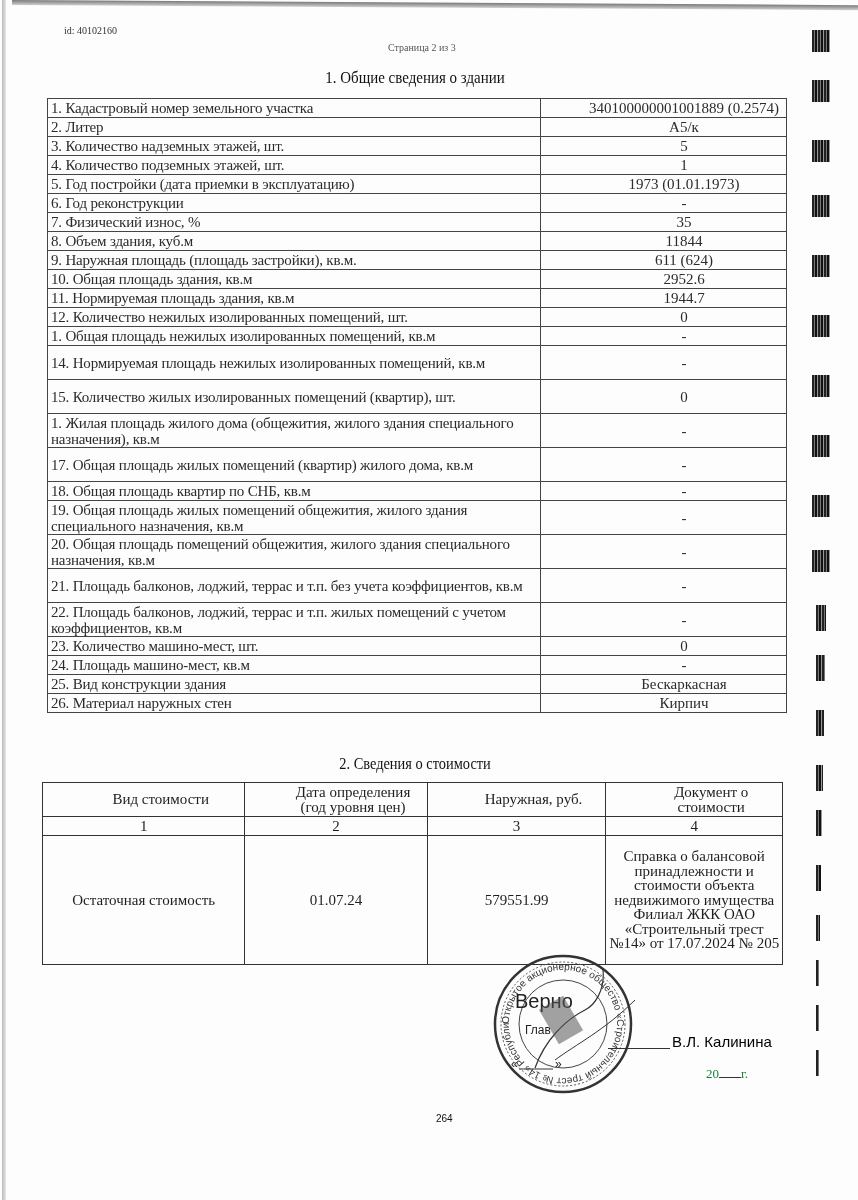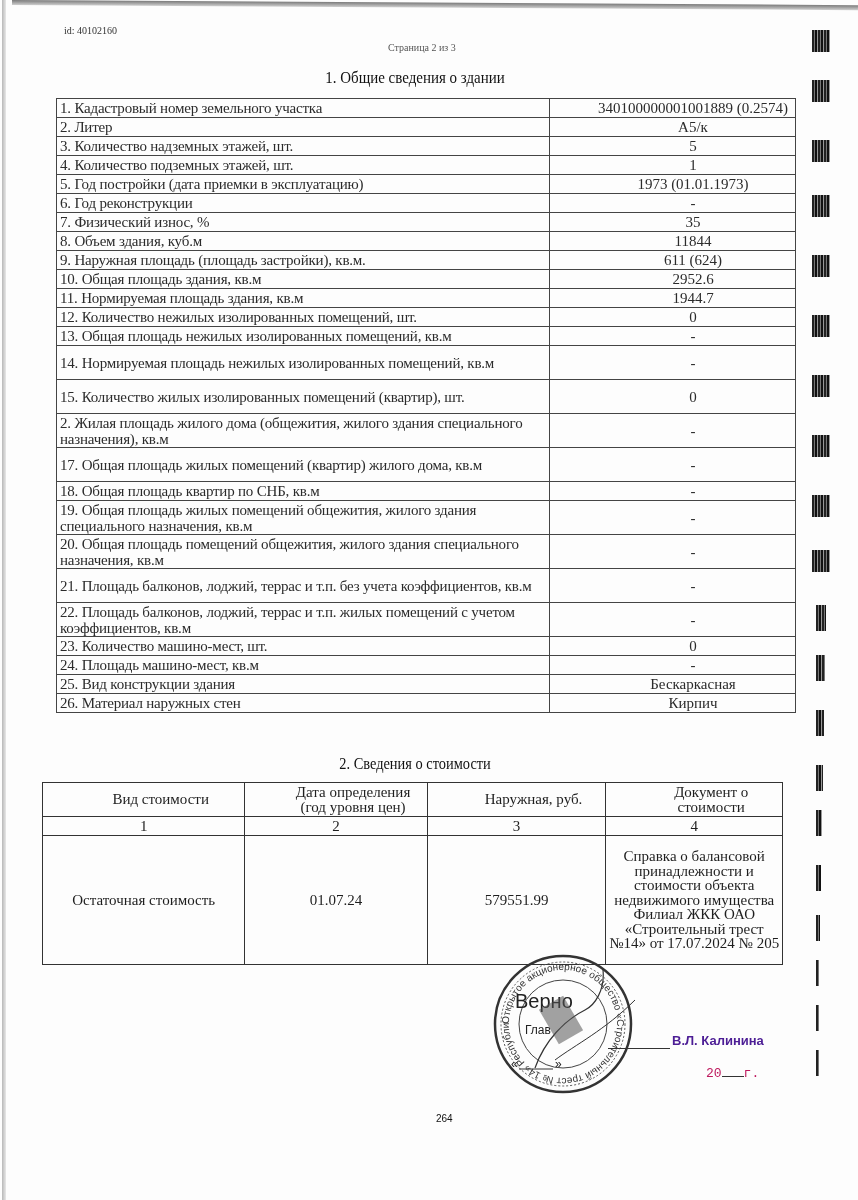--- a/index.html
+++ b/index.html
@@ -23,21 +23,21 @@
   }
   .header-page {
     position: absolute; left: 388px; top: 42px; font-size: 10px; color: #555;
   }
   .h1 {
     position: absolute; left: 0; width: 830px; top: 68px; text-align: center;
     font-size: 17px; transform: scaleX(0.88); transform-origin: 415px 0;
     color: #111;
   }
   table.general {
-    position: absolute; left: 56px; top: 98px; width: 740px;
+    position: absolute; left: 47px; top: 98px; width: 740px;
     border-collapse: collapse; font-size: 15px;
   }
   table.general td {
     border: 1px solid #444; padding: 0 3px; line-height: 16px;
     color: #2b2b2b;
   }
   table.general td.lbl { width: 486px; letter-spacing: -0.2px; }
   table.general td.val { text-align: center; padding-left: 44px; }
   table.general tr.single td { height: 18px; }
   table.general tr.double td { height: 33px; }
@@ -63,25 +63,25 @@
   .barcodes { position: absolute; left: 812px; top: 30px; width: 30px; }
   .bc {
     position: absolute; background:
       repeating-linear-gradient(90deg, #222 0 2px, #777 2px 3px, #111 3px 5px, #999 5px 6px);
   }
   .stamp {
     position: absolute; left: 485px; top: 950px; width: 160px; height: 150px;
   }
   .signer {
     position: absolute; left: 672px; top: 1033px; font-family: "Liberation Sans", sans-serif;
-    font-size: 13px; color: #4c1d95; font-weight: bold;
+    font-size: 15px; color: #000000;
   }
   .date-line {
-    position: absolute; left: 706px; top: 1066px; font-family: Liberation Mono, monospace;
-    font-size: 13px; color: #be185d;
+    position: absolute; left: 706px; top: 1066px; font-family: Liberation Serif, serif;
+    font-size: 13px; color: #15803d;
   }
   .date-line .blank { display: inline-block; width: 22px; border-bottom: 1px solid #333; }
   .sig-line { position: absolute; left: 608px; top: 1048px; width: 62px; border-bottom: 1px solid #333; }
   .page-num {
     position: absolute; left: 436px; top: 1113px; font-family: "Liberation Sans", sans-serif;
     font-size: 10px; color: #111; text-align: center;
   }
 </style>
 </head>
 <body>
@@ -138,33 +138,33 @@
       </tr>
       <tr class="single">
         <td class="lbl">11. Нормируемая площадь здания, кв.м</td>
         <td class="val">1944.7</td>
       </tr>
       <tr class="single">
         <td class="lbl">12. Количество нежилых изолированных помещений, шт.</td>
         <td class="val">0</td>
       </tr>
       <tr class="single">
-        <td class="lbl">13. Общая площадь нежилых изолированных помещений, кв.м</td>
+        <td class="lbl">1. Общая площадь нежилых изолированных помещений, кв.м</td>
         <td class="val">-</td>
       </tr>
       <tr class="double">
         <td class="lbl">14. Нормируемая площадь нежилых изолированных помещений, кв.м</td>
         <td class="val">-</td>
       </tr>
       <tr class="double">
         <td class="lbl">15. Количество жилых изолированных помещений (квартир), шт.</td>
         <td class="val">0</td>
       </tr>
       <tr class="double">
-        <td class="lbl">2. Жилая площадь жилого дома (общежития, жилого здания специального назначения), кв.м</td>
+        <td class="lbl">1. Жилая площадь жилого дома (общежития, жилого здания специального назначения), кв.м</td>
         <td class="val">-</td>
       </tr>
       <tr class="double">
         <td class="lbl">17. Общая площадь жилых помещений (квартир) жилого дома, кв.м</td>
         <td class="val">-</td>
       </tr>
       <tr class="single">
         <td class="lbl">18. Общая площадь квартир по СНБ, кв.м</td>
         <td class="val">-</td>
       </tr>

